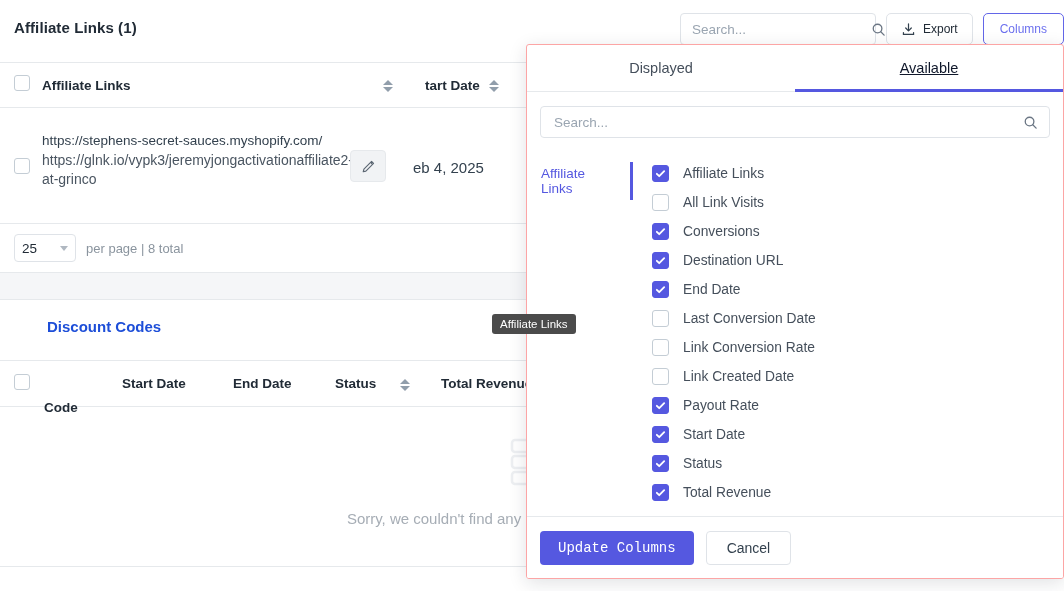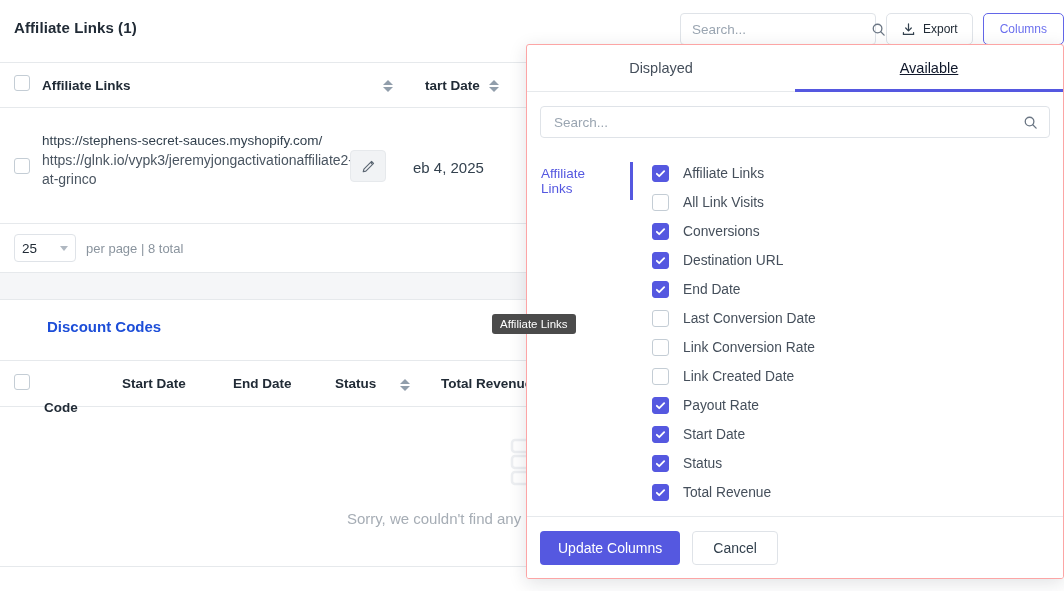--- a/index.html
+++ b/index.html
@@ -157,21 +157,21 @@
   .opt.on .opt-check { display: block; }
   .opt-label { font-size: 13.8px; color: #454f5b; }
 
   .modal-foot {
     position: absolute; left: 0; bottom: 0; width: 538px; height: 62px;
     border-top: 1px solid #e6e9ec; background: #fff;
     display: flex; align-items: center; gap: 12px; padding-left: 13px;
   }
   .btn-primary {
     height: 34px; background: #5558e0; color: #fff; border: none; border-radius: 4px;
-    font-size: 14px; padding: 0 18px; cursor: pointer; font-family: Liberation Sans, sans-serif;
+    font-size: 14px; padding: 0 18px; cursor: pointer; font-family: Liberation Mono, monospace;
   }
   .btn-cancel {
     height: 34px; background: #fff; color: #33414e; border: 1px solid #dfe3e8; border-radius: 4px;
     font-size: 14px; padding: 0 20px; cursor: pointer; font-family: "Liberation Sans", sans-serif;
   }
 </style>
 </head>
 <body>
 
 <div class="page">

